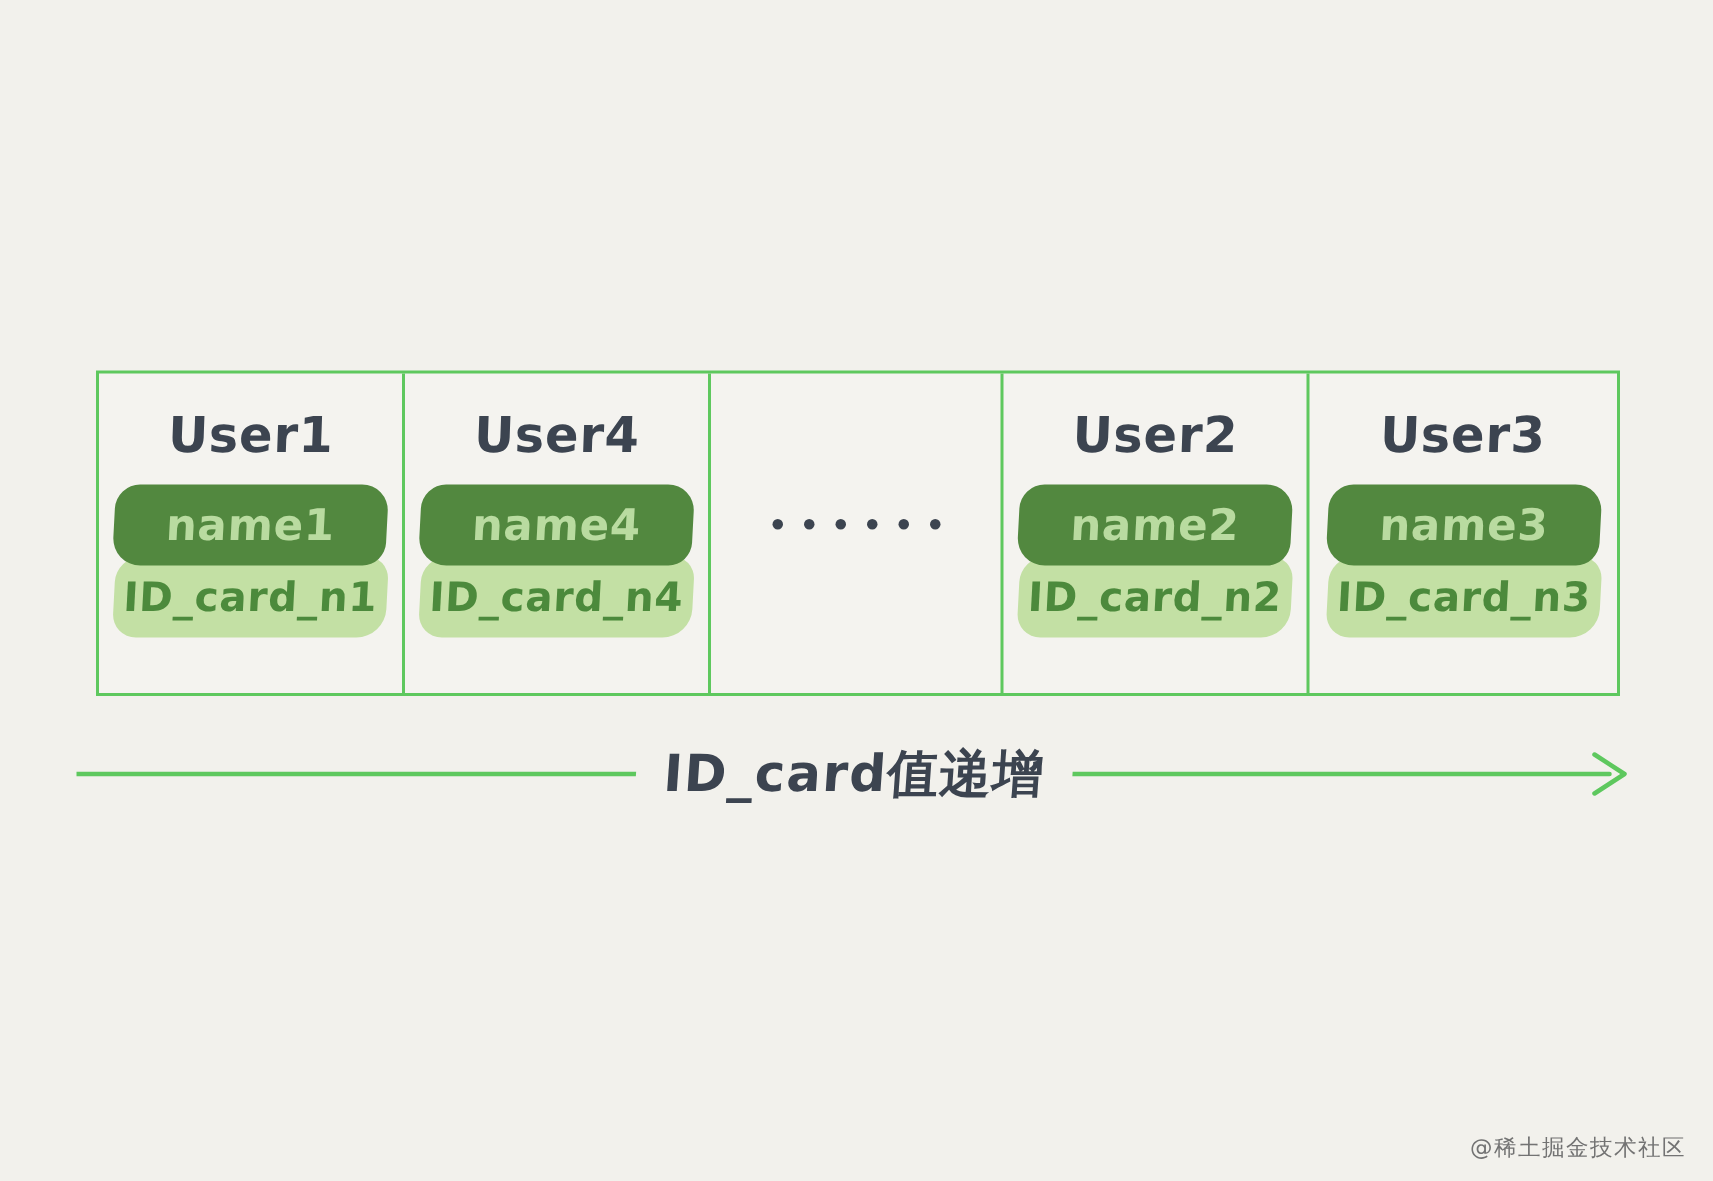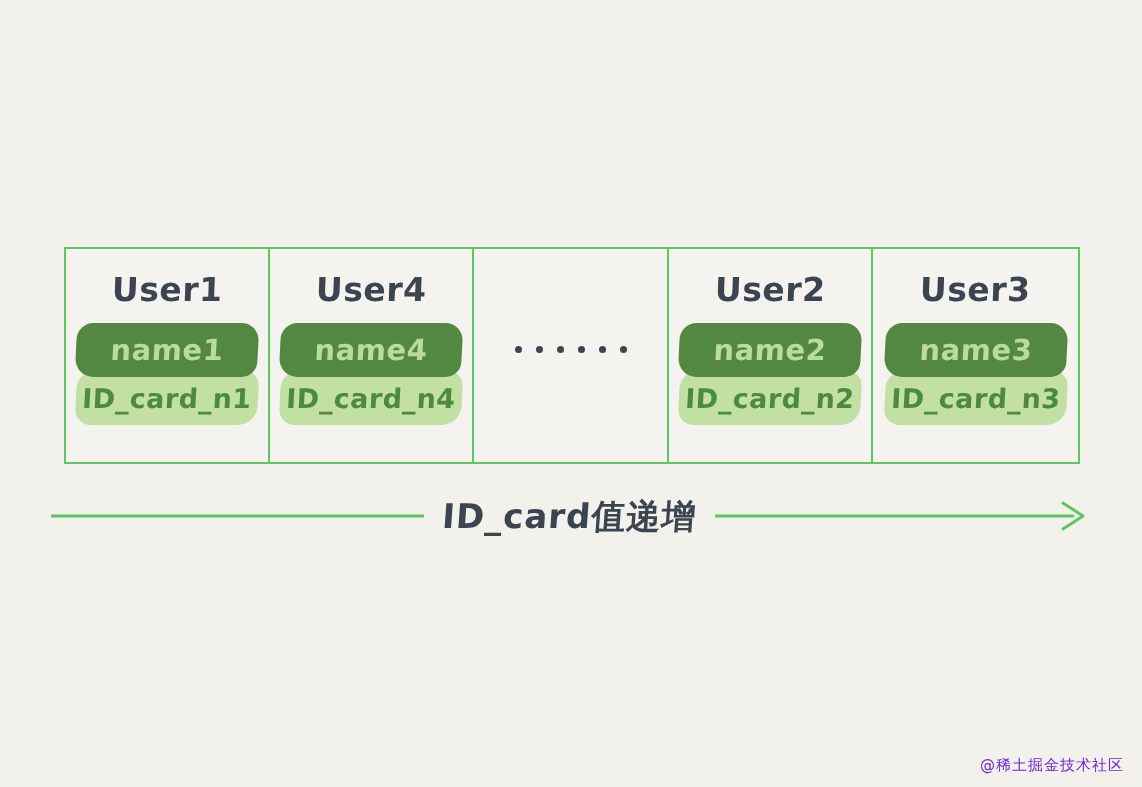--- a/index.html
+++ b/index.html
@@ -154,21 +154,21 @@
     padding: 0 18px;
   }
 
   
   .watermark {
     position: absolute;
     right: 18px;
     bottom: 12px;
     font-family: "DejaVu Sans", sans-serif;
     font-size: 15px;
-    color: #6d28d9;
+    color: #737373;
     letter-spacing: 1px;
   }
 </style>
 </head>
 <body>
 
 <div class="canvas">
 
   <div class="table">
 

